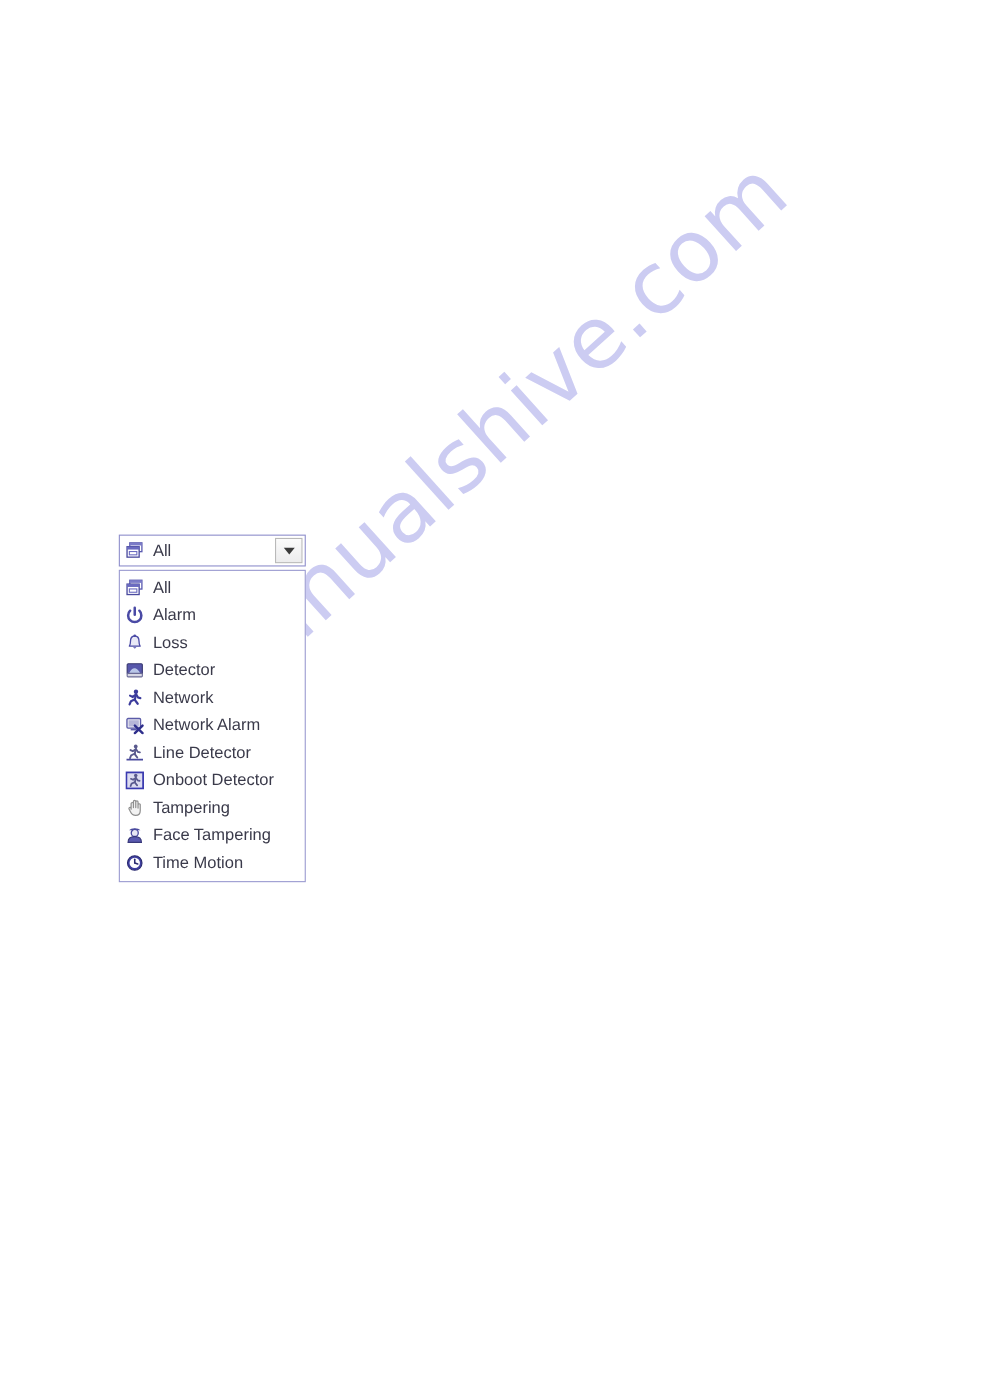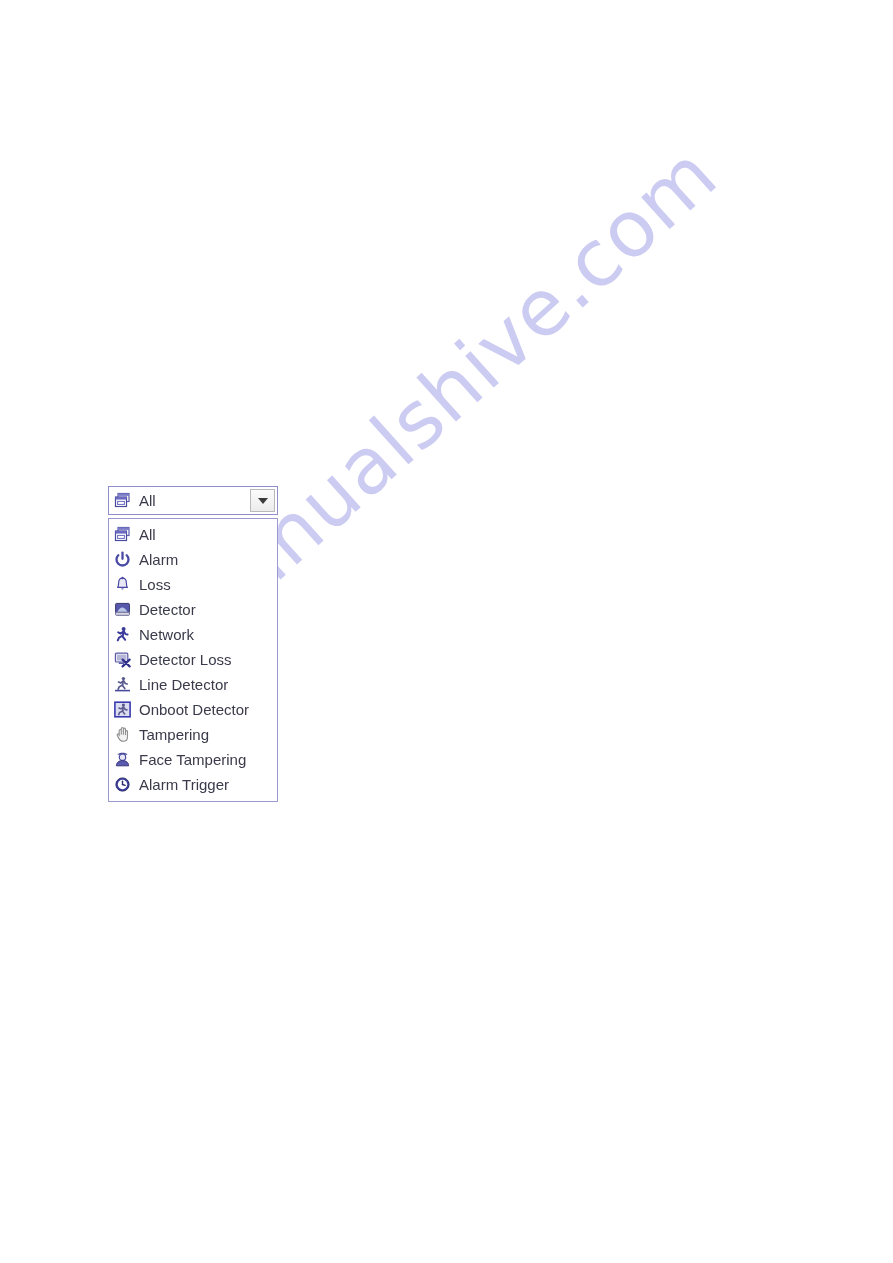--- a/index.html
+++ b/index.html
@@ -211,21 +211,21 @@
 
   <div class="list-item">
     <span class="icon-box">
       <svg width="17" height="17" viewBox="0 0 17 17">
         <rect x="1.4" y="2.2" width="12.4" height="8.8" rx="1" fill="#e6e6f0" stroke="#5b5ba8" stroke-width="1.2"></rect>
         <rect x="3" y="3.8" width="9.2" height="5.6" fill="#b6b6d8"></rect>
         <rect x="4.8" y="11.4" width="5.6" height="1.6" fill="#5b5ba8"></rect>
         <path d="M8.6 8.6 L15.6 15.4 M15.6 8.6 L8.6 15.4" stroke="#2f2f8c" stroke-width="2.2" stroke-linecap="round"></path>
       </svg>
     </span>
-    <span class="item-label">Detector Loss</span>
+    <span class="item-label">Network Alarm</span>
   </div>
 
   <div class="list-item">
     <span class="icon-box">
       <svg width="17" height="17" viewBox="0 0 17 17">
         <circle cx="9.4" cy="2.6" r="1.7" fill="#5a5a8e"></circle>
         <path d="M9.6 4.8 L6.8 6.9 L4.6 5.9" fill="none" stroke="#5a5a8e" stroke-width="1.7" stroke-linecap="round"></path>
         <path d="M9.6 5 L11.4 7.6 L13.2 8" fill="none" stroke="#5a5a8e" stroke-width="1.7" stroke-linecap="round"></path>
         <path d="M9 6.4 L8.5 9.6 L10.8 12.6" fill="none" stroke="#5a5a8e" stroke-width="1.7" stroke-linecap="round"></path>
         <path d="M8.6 9 L5.2 10.8 L4.2 13.2" fill="none" stroke="#5a5a8e" stroke-width="1.7" stroke-linecap="round"></path>
@@ -271,16 +271,16 @@
 
   <div class="list-item">
     <span class="icon-box">
       <svg width="17" height="17" viewBox="0 0 17 17">
         <circle cx="8.5" cy="8.5" r="6.6" fill="#3f3fa0" stroke="#2b2b70" stroke-width="1"></circle>
         <circle cx="8.5" cy="8.5" r="4.7" fill="#ffffff"></circle>
         <line x1="8.5" y1="8.5" x2="8.5" y2="5.2" stroke="#2b2b70" stroke-width="1.4" stroke-linecap="round"></line>
         <line x1="8.5" y1="8.5" x2="11.2" y2="9.4" stroke="#2b2b70" stroke-width="1.4" stroke-linecap="round"></line>
       </svg>
     </span>
-    <span class="item-label">Alarm Trigger</span>
+    <span class="item-label">Time Motion</span>
   </div>
 
 </div>
 
 </body></html>

